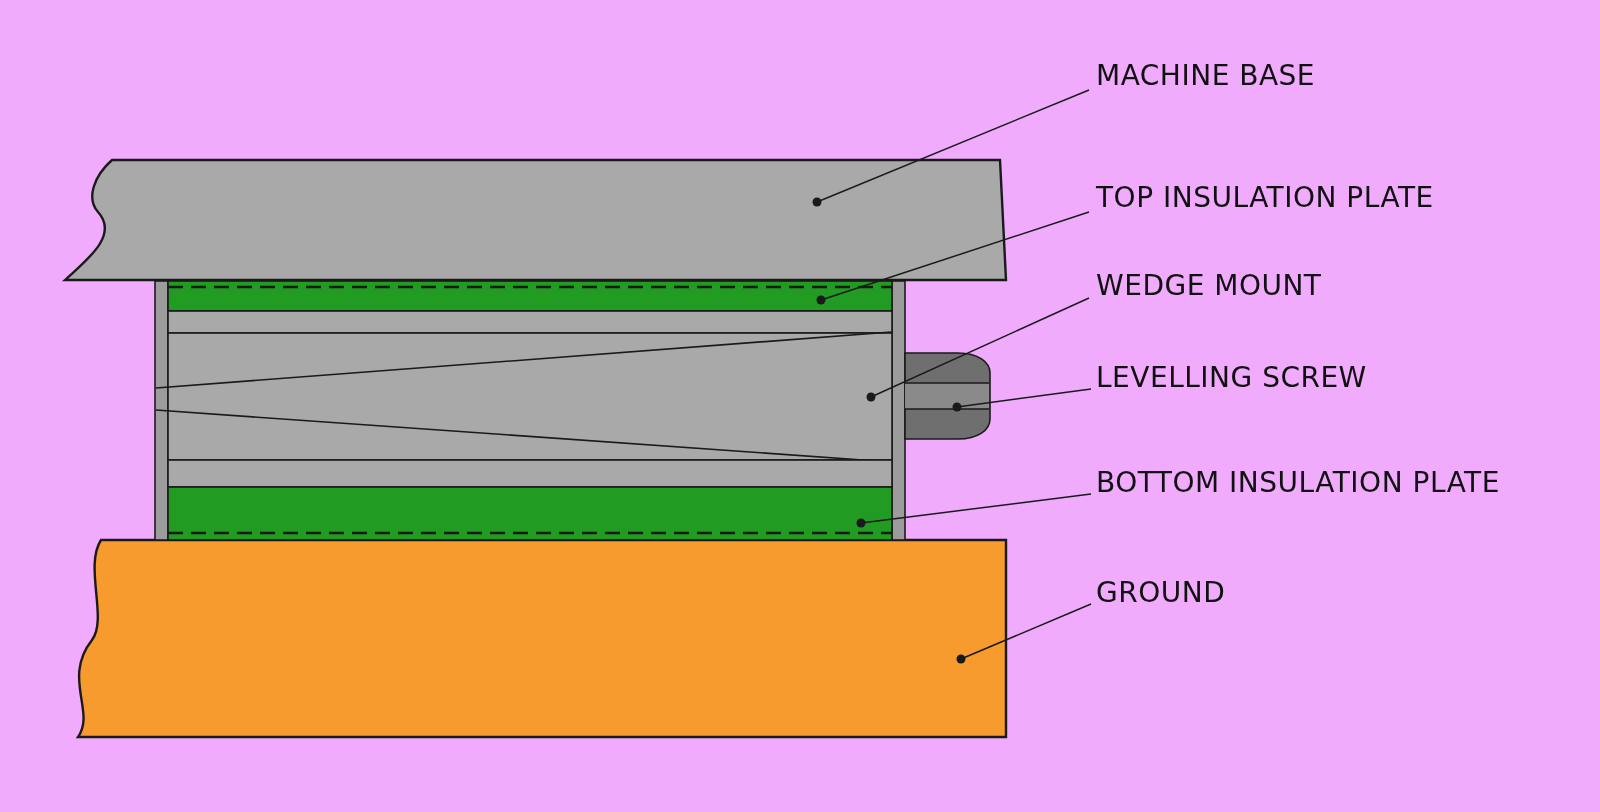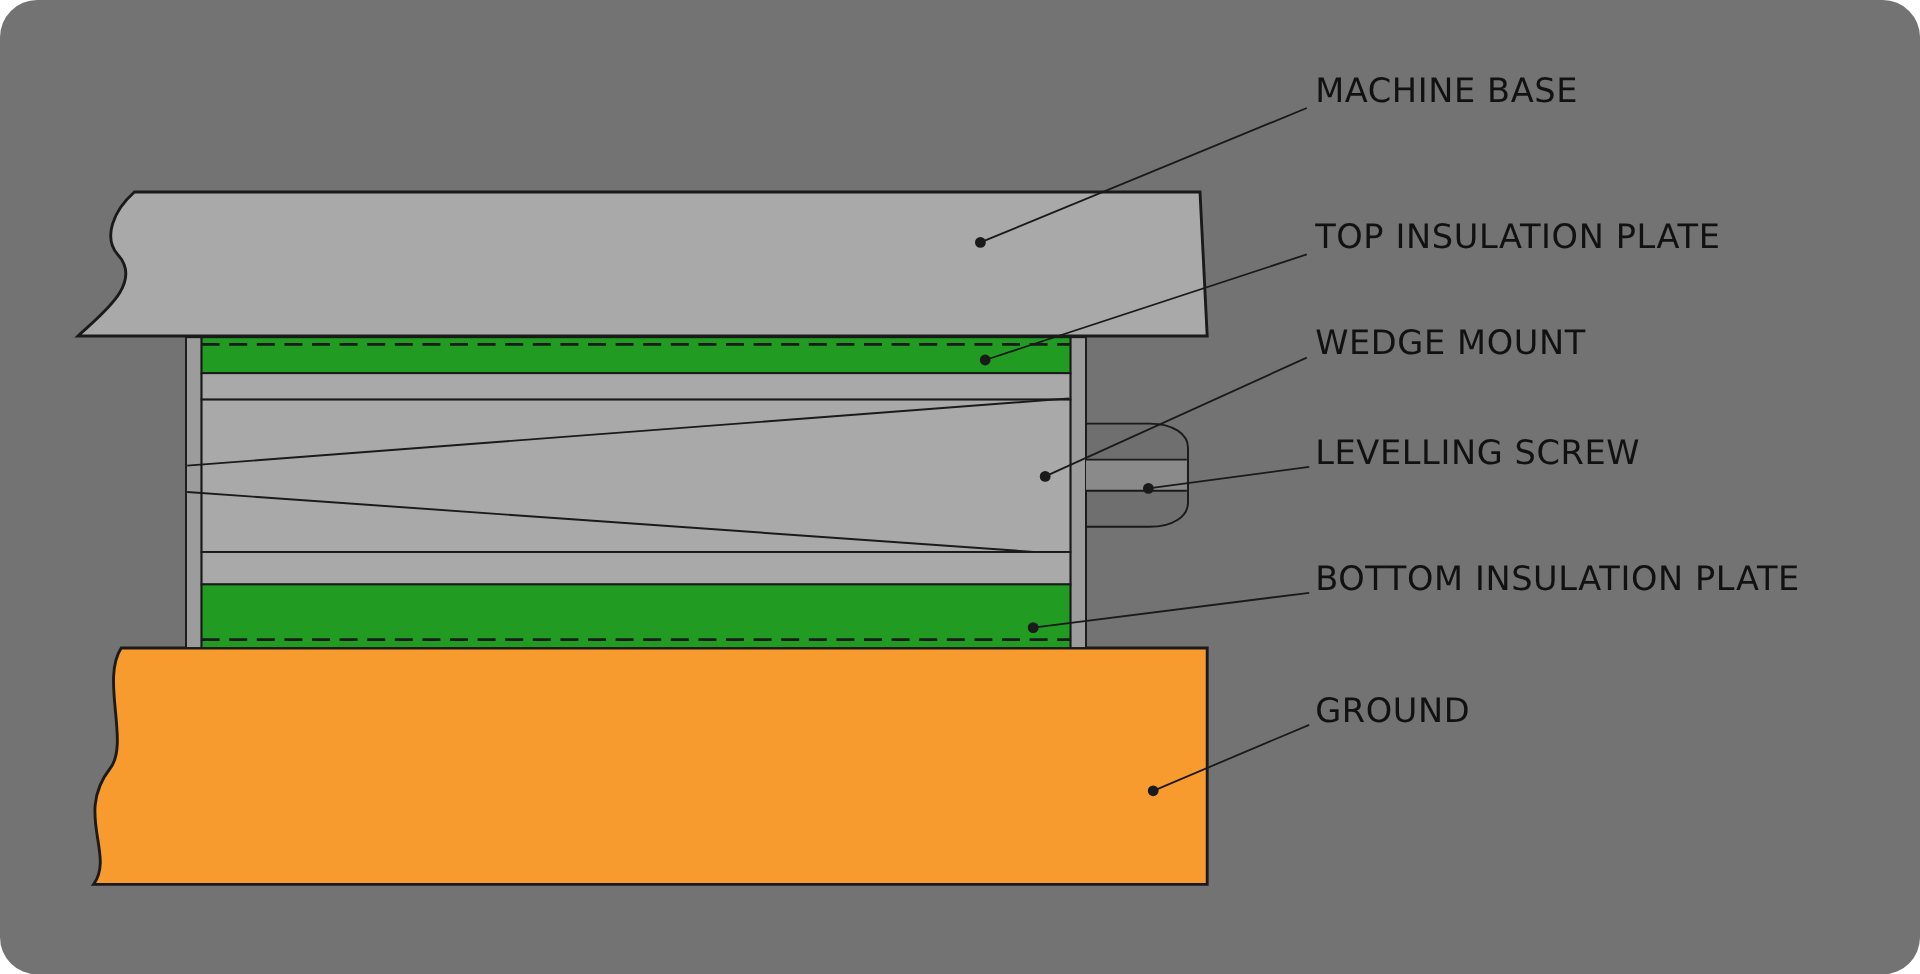--- a/index.html
+++ b/index.html
@@ -5,23 +5,22 @@
   html, body {
     margin: 0;
     padding: 0;
     background: #ffffff;
     font-family: "DejaVu Sans", "Liberation Sans", sans-serif;
   }
   .canvas {
     position: relative;
     width: 1600px;
     height: 812px;
-    background: #737373;
+    background: #f0abfc;
     overflow: hidden;
-    border-radius: 31px;
   }
   svg { display: block; }
   .outline   { stroke: #1a1a1a; stroke-width: 2.4; }
   .thin      { stroke: #1a1a1a; stroke-width: 1.6; }
   .dash      { stroke: #1a1a1a; stroke-width: 2.4; stroke-dasharray: 15 8; fill: none; }
   .leader    { stroke: #1a1a1a; stroke-width: 1.5; fill: none; }
   .dot       { fill: #1a1a1a; stroke: none; }
   text.label {
     font-family: "DejaVu Sans", "Liberation Sans", sans-serif;
     font-size: 28px;

